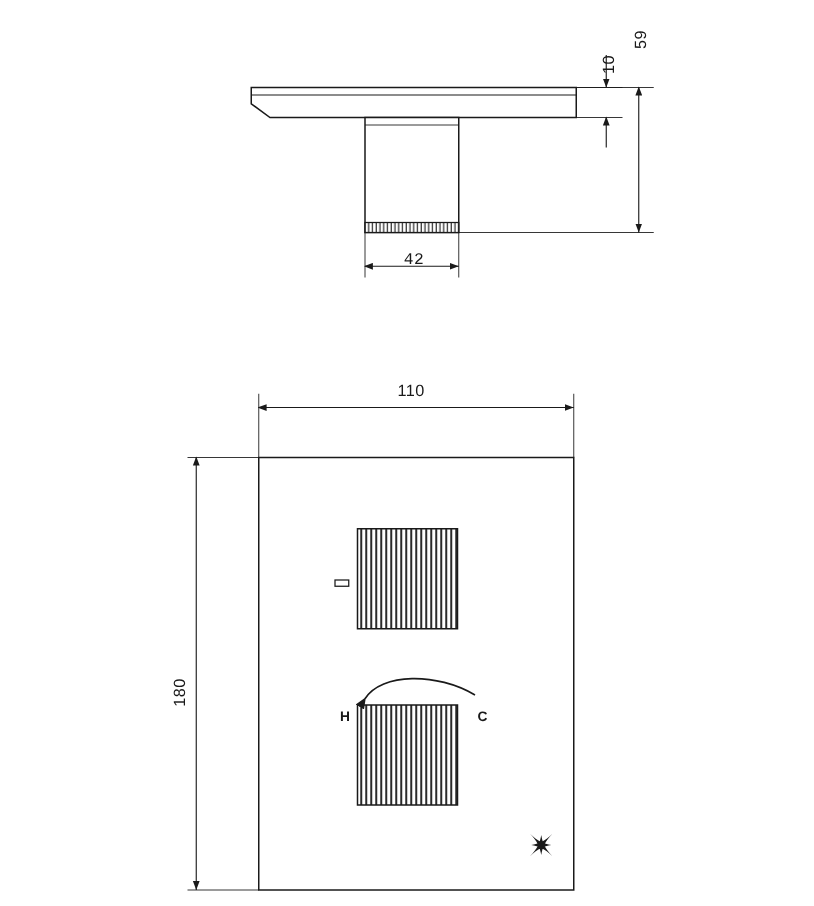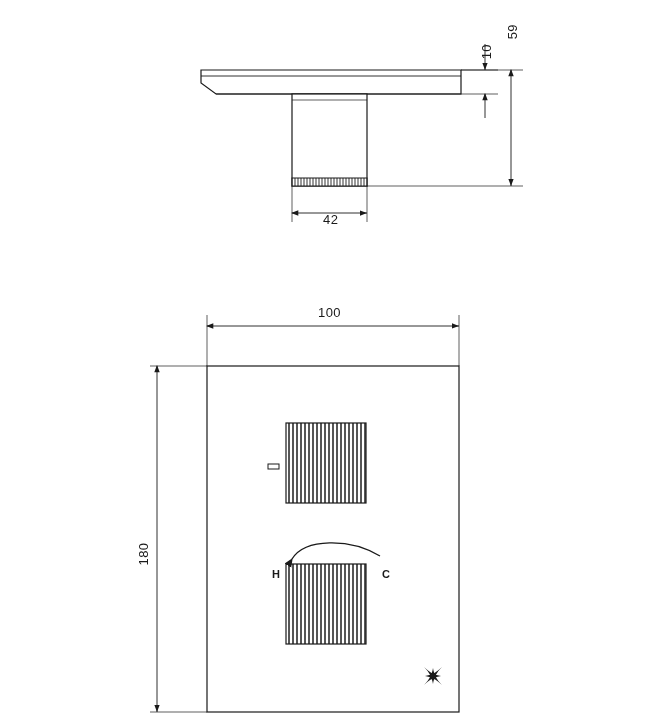--- a/index.html
+++ b/index.html
@@ -119,27 +119,27 @@
 
       <g>
         <path d="M424,667 C430,673 432,678 433,684 C434,678 436,673 442,667
                  C436,673 431,675 425,676 C431,677 436,679 442,685
                  C436,679 434,674 433,668 C432,674 430,679 424,685
                  C430,679 435,677 441,676 C435,675 430,673 424,667 Z" fill="#1a1a1a"></path>
       </g>
     </g>
   </svg>
 
-  <div class="dim-label" style="left:323px; top:212px;">42</div>
+  <div class="dim-label" style="left:323px; top:200px;font-family:Liberation Mono, monospace;">42</div>
 
   <div class="dim-label vert" style="left:479px; top:44px; transform: rotate(-90deg) translate(-100%, 0); transform-origin: left top;">10</div>
 
   <div class="dim-label vert" style="left:505px; top:24px; transform: rotate(-90deg) translate(-100%, 0); transform-origin: left top;">59</div>
 
-  <div class="dim-label" style="left:318px; top:305px;">100</div>
+  <div class="dim-label" style="left:318px; top:305px;">110</div>
 
   <div class="dim-label vert" style="left:151px; top:554px; transform: rotate(-90deg) translate(-50%, -100%); transform-origin: left top;">180</div>
 
   <div class="hc-label" style="left:272px; top:568px;">H</div>
 
   <div class="hc-label" style="left:382px; top:568px;">C</div>
 
 </div>
 
 </body></html>

